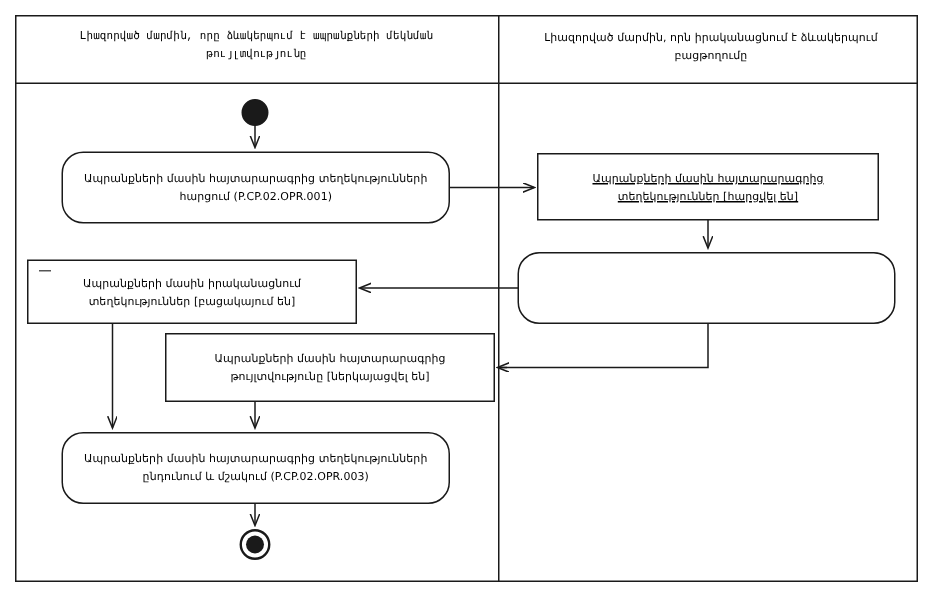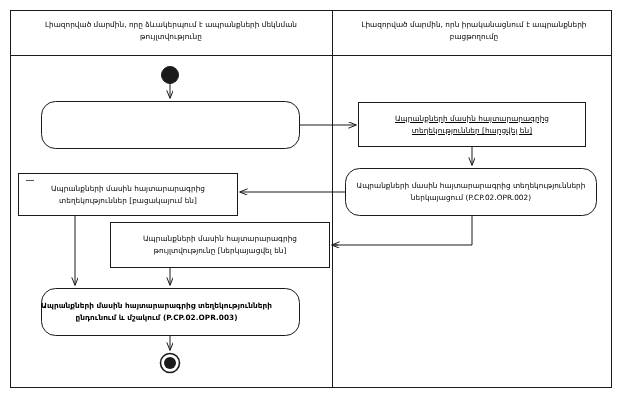--- a/index.html
+++ b/index.html
@@ -113,27 +113,27 @@
       <path d="M338,245 L332,245" marker-end="url(#arrow)"></path>
 
       <path d="M75,215.5 L75,285" marker-end="url(#arrow)"></path>
 
       <path d="M170,267.5 L170,285" marker-end="url(#arrow)"></path>
 
       <path d="M170,335.5 L170,350" marker-end="url(#arrow)"></path>
     </g>
   </svg>
 
-  <div class="lane-title" style="left:22px; top:19px; width:298px;">Լիազորված մարմին, որը ձևակերպում է ապրանքների մեկնման թույլտվությունը</div>
-  <div class="lane-title" style="left:348px; top:19px; width:252px;">Լիազորված մարմին, որն իրականացնում է ապրանքների բացթողումը</div>
+  <div class="lane-title" style="left:22px; top:19px; width:298px;font-family:Liberation Mono, monospace;">Լիազորված մարմին, որը ձևակերպում է ապրանքների մեկնման թույլտվությունը</div>
+  <div class="lane-title" style="left:348px; top:19px; width:252px;">Լիազորված մարմին, որն իրականացնում է ձևակերպում բացթողումը</div>
 
+  <div class="node-label" style="left:46px; top:102px; width:249px; height:46px;">Ապրանքների մասին հայտարարագրից տեղեկությունների հարցում (P.CP.02.OPR.001)</div>
 
   <div class="node-label" style="left:362px; top:103px; width:220px; height:43px;text-decoration:underline;">Ապրանքների մասին հայտարարագրից տեղեկություններ [հարցվել են]</div>
 
-  <div class="node-label" style="left:350px; top:169px; width:242px; height:46px;">Ապրանքների մասին հայտարարագրից տեղեկությունների ներկայացում (P.CP.02.OPR.002)</div>
 
-  <div class="node-label" style="left:22px; top:176px; width:212px; height:38px;">Ապրանքների մասին հայտարարագրից տեղեկություններ [բացակայում են]</div>
+  <div class="node-label" style="left:22px; top:176px; width:212px; height:38px;">Ապրանքների մասին իրականացնում տեղեկություններ [բացակայում են]</div>
 
   <div class="node-label" style="left:114px; top:223px; width:212px; height:44px;">Ապրանքների մասին հայտարարագրից թույլտվությունը [ներկայացվել են]</div>
 
-  <div class="node-label" style="left:32px; top:289px; width:249px; height:46px;font-weight:bold;">Ապրանքների մասին հայտարարագրից տեղեկությունների ընդունում և մշակում (P.CP.02.OPR.003)</div>
+  <div class="node-label" style="left:46px; top:289px; width:249px; height:46px;">Ապրանքների մասին հայտարարագրից տեղեկությունների ընդունում և մշակում (P.CP.02.OPR.003)</div>
 
 </div>
 
 </body></html>

